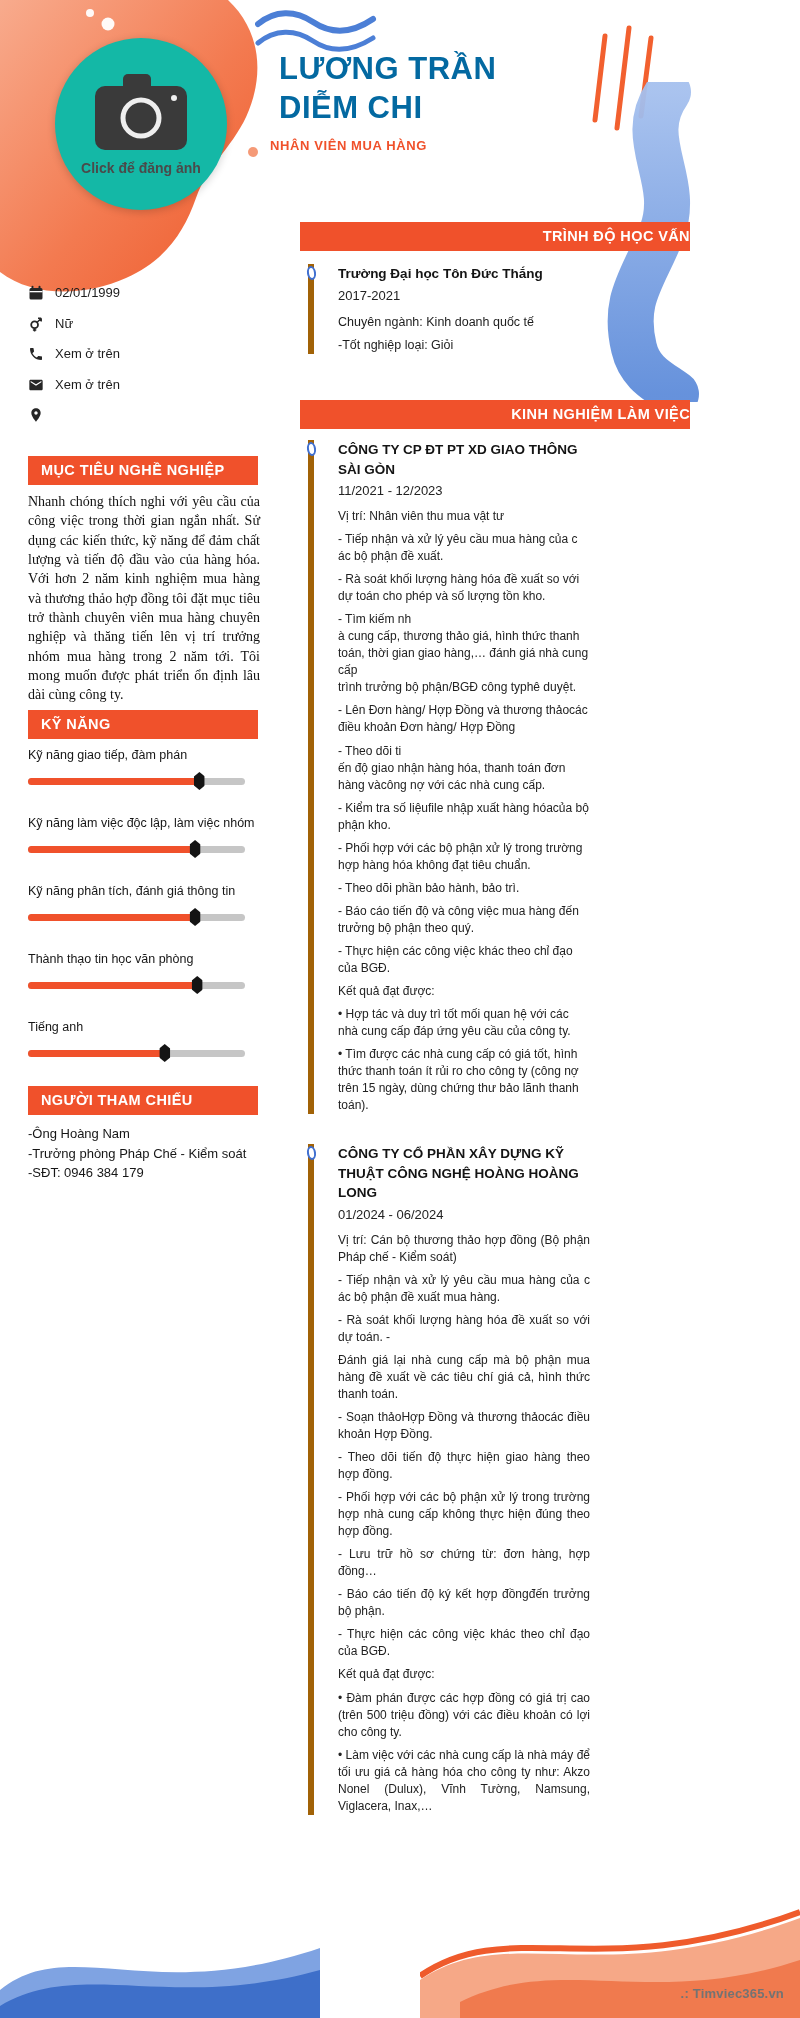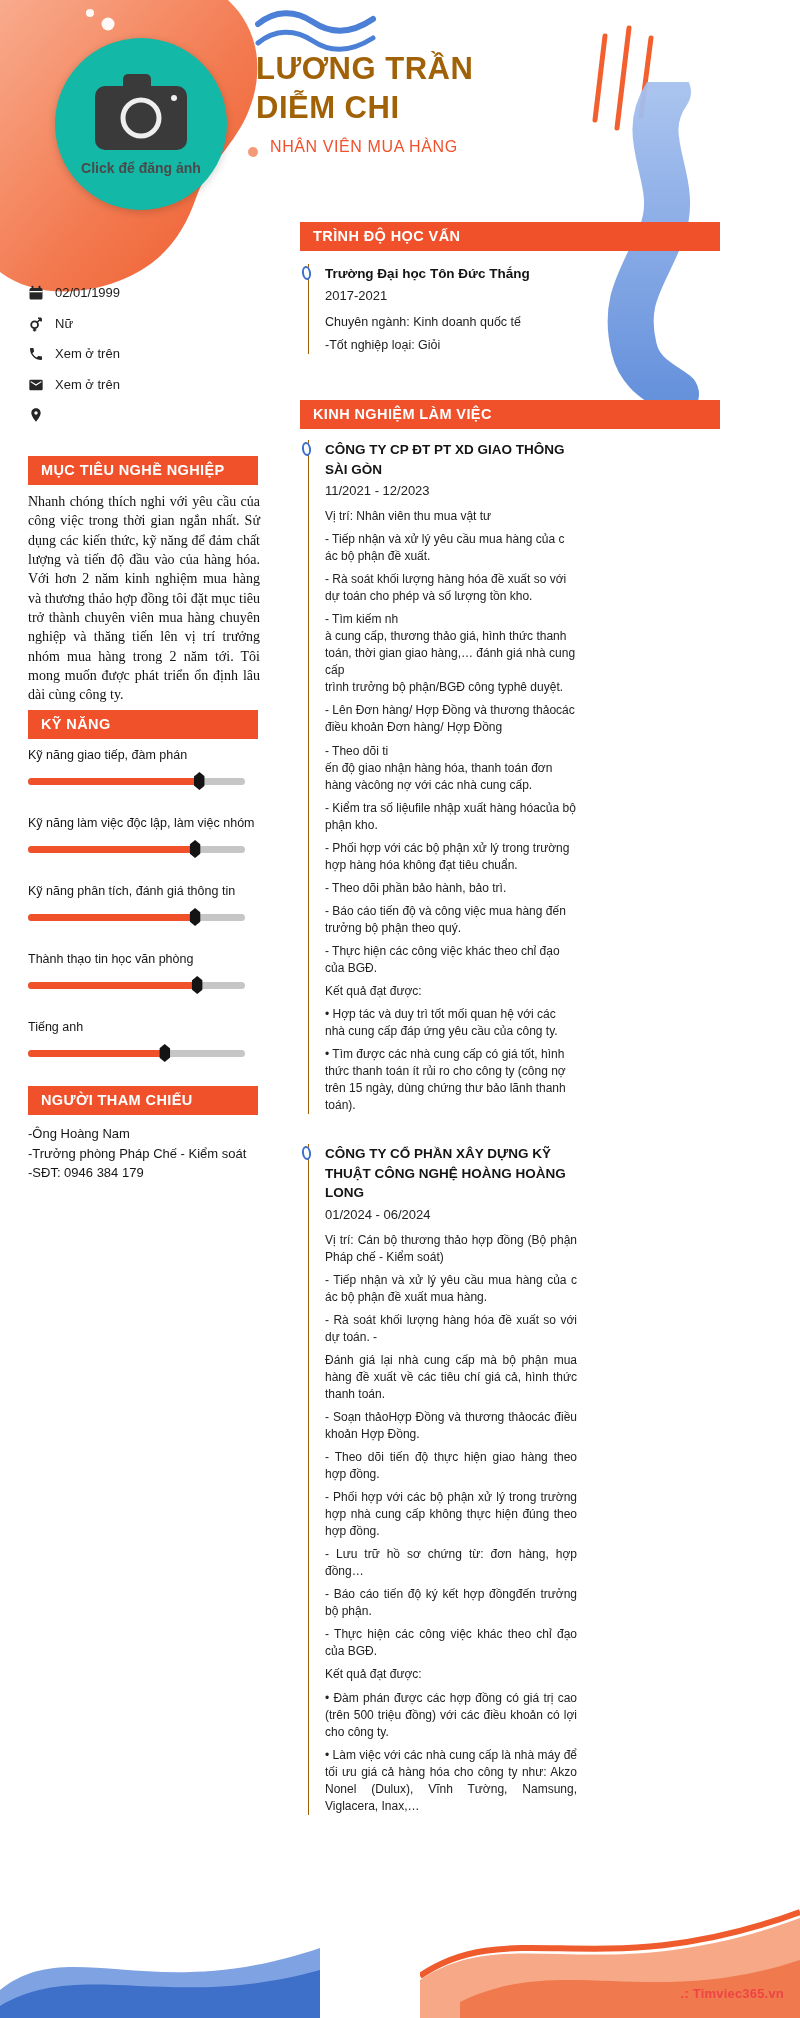--- a/index.html
+++ b/index.html
@@ -9,30 +9,30 @@
   
   .deco { position:absolute; z-index:0; pointer-events:none; }
 
   
   .photo-wrap { position:absolute; left:55px; top:38px; width:172px; height:172px; border-radius:50%;
     background:#14b8a6; box-shadow:0 2px 8px rgba(0,0,0,.18); z-index:3;
     display:flex; flex-direction:column; align-items:center; justify-content:center; cursor:pointer; }
   .photo-text { margin-top:8px; font-size:14px; font-weight:700; color:#4a4a4a; }
 
   
-  .name { position:absolute; left:256px; top:50px; width:330px; z-index:2;
-    font-size:31px; font-weight:800; color:#a16207; line-height:1.25; letter-spacing:.5px; }
+  .name { position:absolute; left:279px; top:50px; width:330px; z-index:2;
+    font-size:31px; font-weight:800; color:#0369a1; line-height:1.25; letter-spacing:.5px; }
   .job-title { position:absolute; left:270px; top:138px; z-index:2;
-    font-size:16px; font-weight:400; color:#f0512b; letter-spacing:.6px; }
+    font-size:13px; font-weight:700; color:#f0512b; letter-spacing:.6px; }
 
   
   .bar { position:absolute; height:29px; background:#f0512b; color:#fff; font-weight:700;
     font-size:14.5px; line-height:29px; padding-left:13px; letter-spacing:.4px; z-index:2; }
   .bar-left { left:28px; width:230px; }
-  .bar-right { left:300px; width:420px; }
+  .bar-right { left:300px; width:390px;text-align:right; }
 
   
   .personal { position:absolute; left:28px; top:284px; width:238px; z-index:2;text-align:right; }
   .p-row { display:flex; align-items:flex-start; gap:11px; margin-bottom:13px; }
   .p-icon { width:16px; height:16px; flex:0 0 16px; margin-top:1px; }
   .p-text { font-size:13px; color:#1c1c1c; line-height:1.35; }
 
   
   .objective-text { position:absolute; left:28px; top:492px; width:232px; z-index:2;
     font-family:Liberation Serif, serif; font-size:14px; line-height:1.38; color:#111;
@@ -49,33 +49,33 @@
     transform:translateX(-50%);
     clip-path:polygon(50% 0, 100% 25%, 100% 75%, 50% 100%, 0 75%, 0 25%); cursor:pointer; }
 
   
   .refs { position:absolute; left:28px; top:1124px; width:235px; z-index:2; }
   .ref-line { font-size:13px; color:#161616; line-height:1.5; }
 
   
   .edu-wrap { position:absolute; left:300px; top:264px; width:310px; z-index:2; }
   .exp-wrap { position:absolute; left:300px; top:440px; width:286px; z-index:2; }
-  .entry { position:relative; margin-left:8px; padding-left:16px; border-left:1px solid #a16207; margin-bottom:30px; }
+  .entry { position:relative; margin-left:8px; padding-left:24px; border-left:6px solid #a16207; margin-bottom:30px; }
   .marker { position:absolute; left:-7px; top:2px; width:9px; height:14px; border:2px solid #3f6fd0;
     border-radius:50%; background:#fff; transform:rotate(-8deg); display:inline-block; }
   .entry-title { font-size:13.5px; font-weight:700; color:#141414; line-height:1.45; width:258px; }
   .entry-period { font-size:13px; color:#222; margin-top:4px; }
   .entry-lines { margin-top:10px; width:252px; }
   .entry-lines p { font-size:12px; color:#222; line-height:1.42; margin-bottom:6px; white-space:pre-line; }
   .edu-lines p { font-size:12.5px; color:#1c1c1c; line-height:1.45; margin-bottom:5px; }
   .justify p { text-align:justify; }
 
   
   .credit { position:absolute; right:16px; top:1986px; z-index:4; font-size:13px; font-weight:700;
-    color:#ef4444; letter-spacing:.2px; }
+    color:#737373; letter-spacing:.2px; }
 </style>
 </head>
 <body>
 
 <div class="page">
 
   <svg class="deco" style="left:0;top:0" width="300" height="310" viewBox="0 0 300 310">
     <defs>
       <linearGradient id="blobGrad" x1="0" y1="0" x2="1" y2="1">
         <stop offset="0" stop-color="#f8ab8d"></stop>

